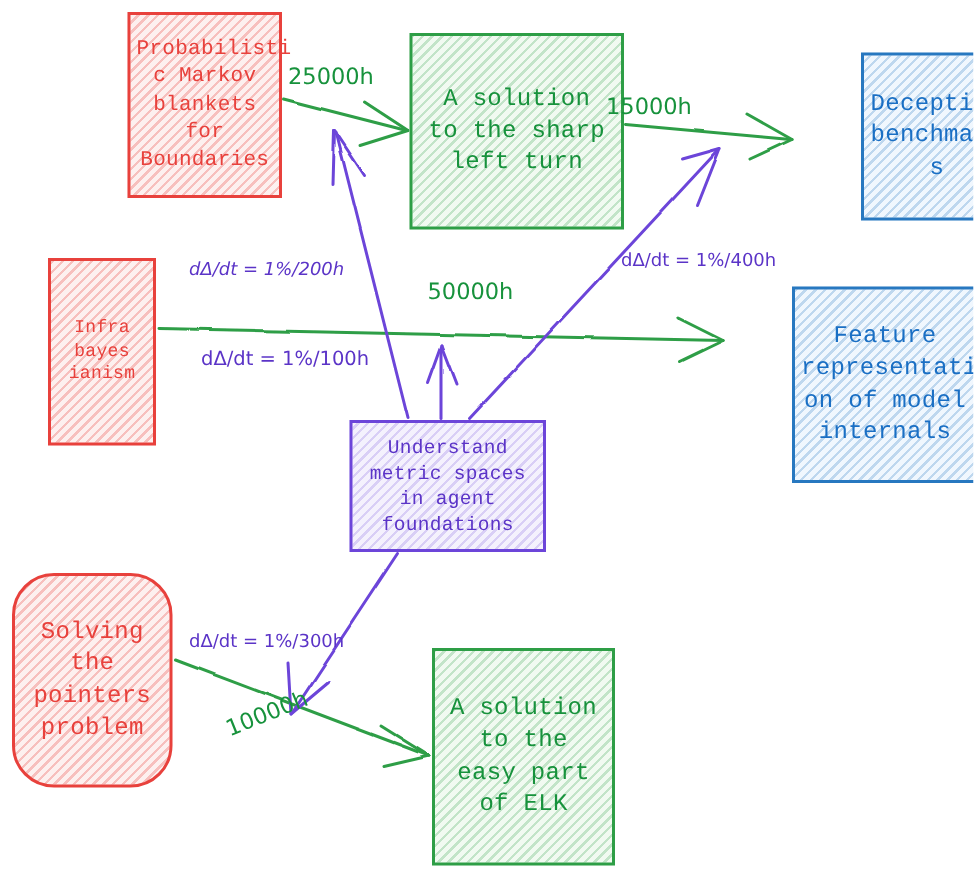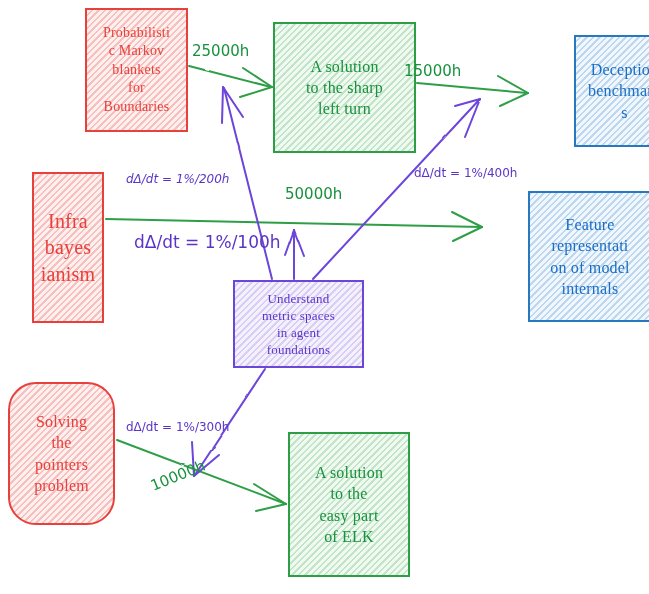--- a/index.html
+++ b/index.html
@@ -26,21 +26,21 @@
   }
   .node-box {
     position: absolute;
     box-sizing: border-box;
     display: flex;
     align-items: center;
     justify-content: center;
     text-align: center;
     line-height: 1.32;
     letter-spacing: 0.2px;
-    font-family: Liberation Serif, serif;
+    font-family: Liberation Mono, monospace;
   }
   .node-label {
     display: block;
     width: 100%;
     white-space: pre-line;
     padding: 0 4px;
     box-sizing: border-box;
   }
   
   .n-red {
@@ -181,21 +181,21 @@
       <div class="node-box n-green" style="left: 273px; top: 22px; width: 143px; height: 131px; font-size: 16px;">
         <span class="node-label">A solution
 to the sharp
 left turn</span>
       </div>
       <div class="node-box n-blue" style="left: 530px; top: 35px; width: 101px; height: 112px; font-size: 16px;">
         <span class="node-label">Deception
 benchmark
 s</span>
       </div>
-      <div class="node-box n-red" style="left: 32px; top: 172px; width: 72px; height: 151px; font-size: 20px;">
+      <div class="node-box n-red" style="left: 32px; top: 172px; width: 72px; height: 125px; font-size: 12px;">
         <span class="node-label">Infra
 bayes
 ianism</span>
       </div>
       <div class="node-box n-blue" style="left: 484px; top: 191px; width: 124px; height: 131px; font-size: 16px;">
         <span class="node-label">Feature
 representati
 on of model
 internals</span>
       </div>
@@ -218,18 +218,18 @@
 of ELK</span>
       </div>
     </div>
 
   <div id="labels-layer">
       <div class="edge-label lbl-green" style="left: 192px; top: 42px; font-size: 15px;">25000h</div>
       <div class="edge-label lbl-green" style="left: 404px; top: 62px; font-size: 15px;">15000h</div>
       <div class="edge-label lbl-green" style="left: 285px; top: 185px; font-size: 15px;">50000h</div>
       <div class="edge-label lbl-green" style="left: 148px; top: 478px; font-size: 15px; transform: rotate(-22deg); transform-origin: left top;">10000h</div>
       <div class="edge-label lbl-purple" style="left: 126px; top: 172px; font-size: 12px; font-style: italic;">dΔ/dt = 1%/200h</div>
-      <div class="edge-label lbl-purple" style="left: 134px; top: 232px; font-size: 17px;">dΔ/dt = 1%/100h</div>
+      <div class="edge-label lbl-purple" style="left: 134px; top: 232px; font-size: 13px;">dΔ/dt = 1%/100h</div>
       <div class="edge-label lbl-purple" style="left: 414px; top: 166px; font-size: 12px;">dΔ/dt = 1%/400h</div>
       <div class="edge-label lbl-purple" style="left: 126px; top: 390px; font-size: 12px; margin-top: 30px;">dΔ/dt = 1%/300h</div>
     </div>
 
 </div>
 
 </body></html>

